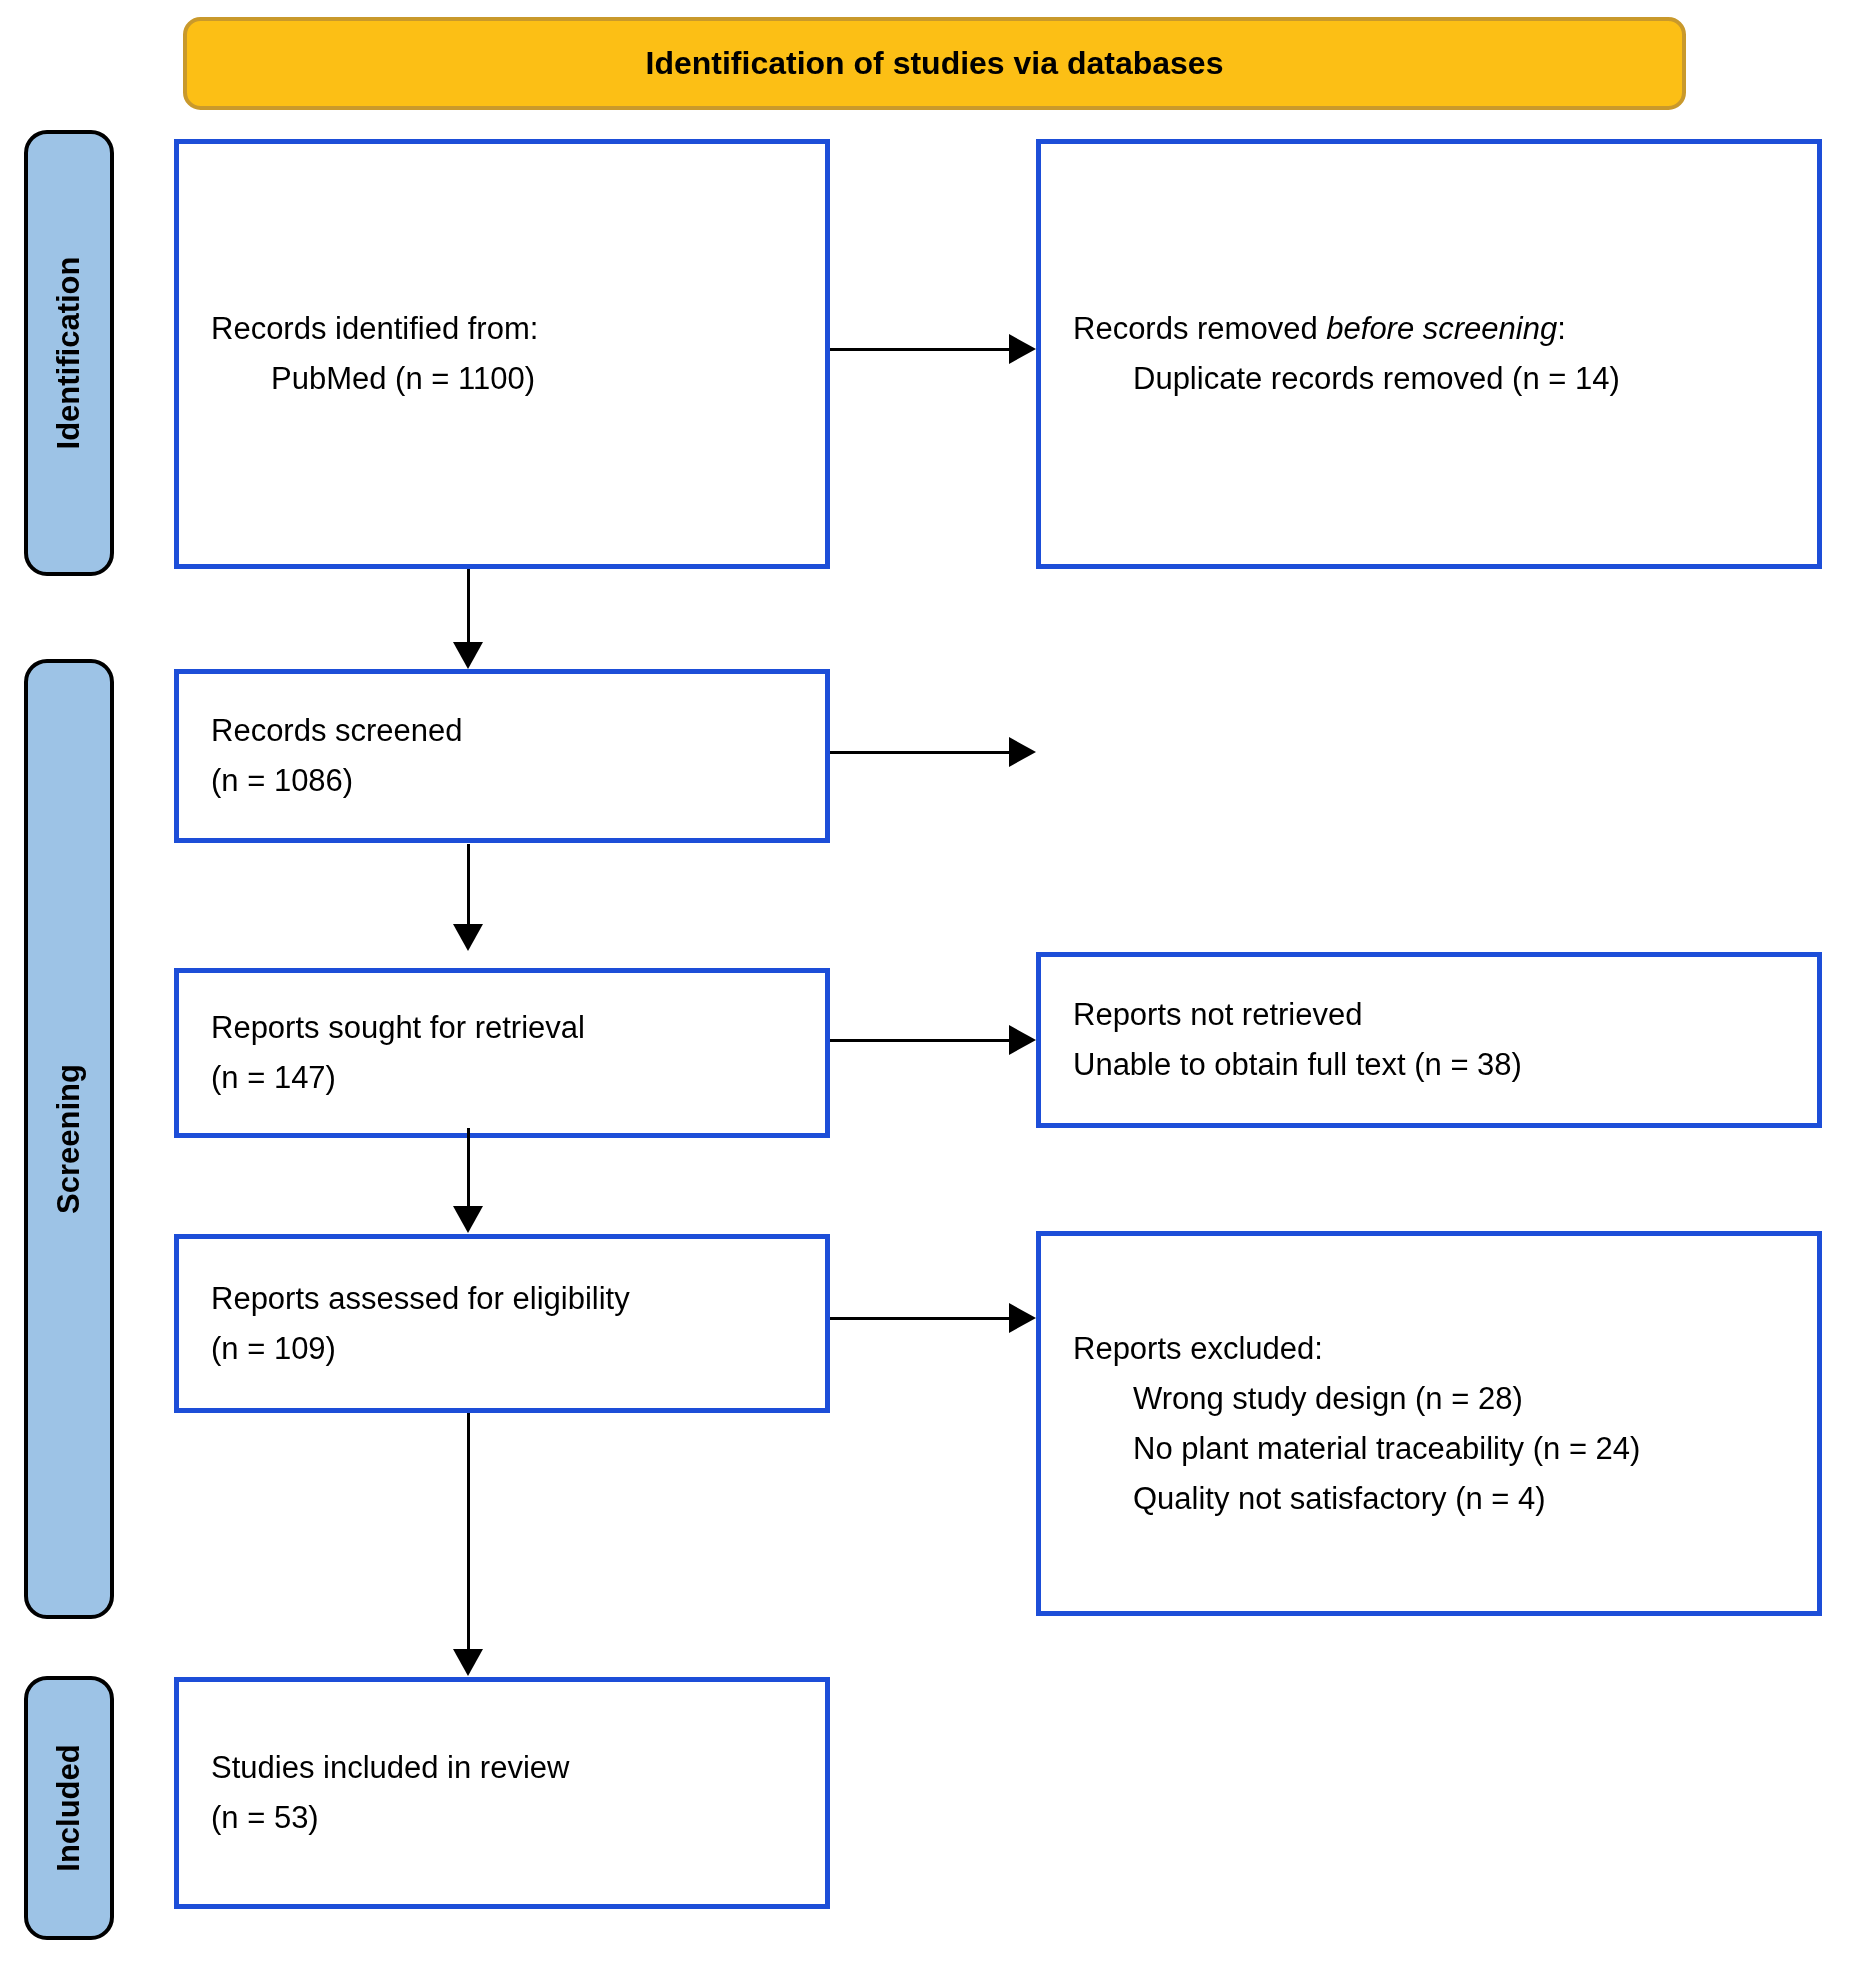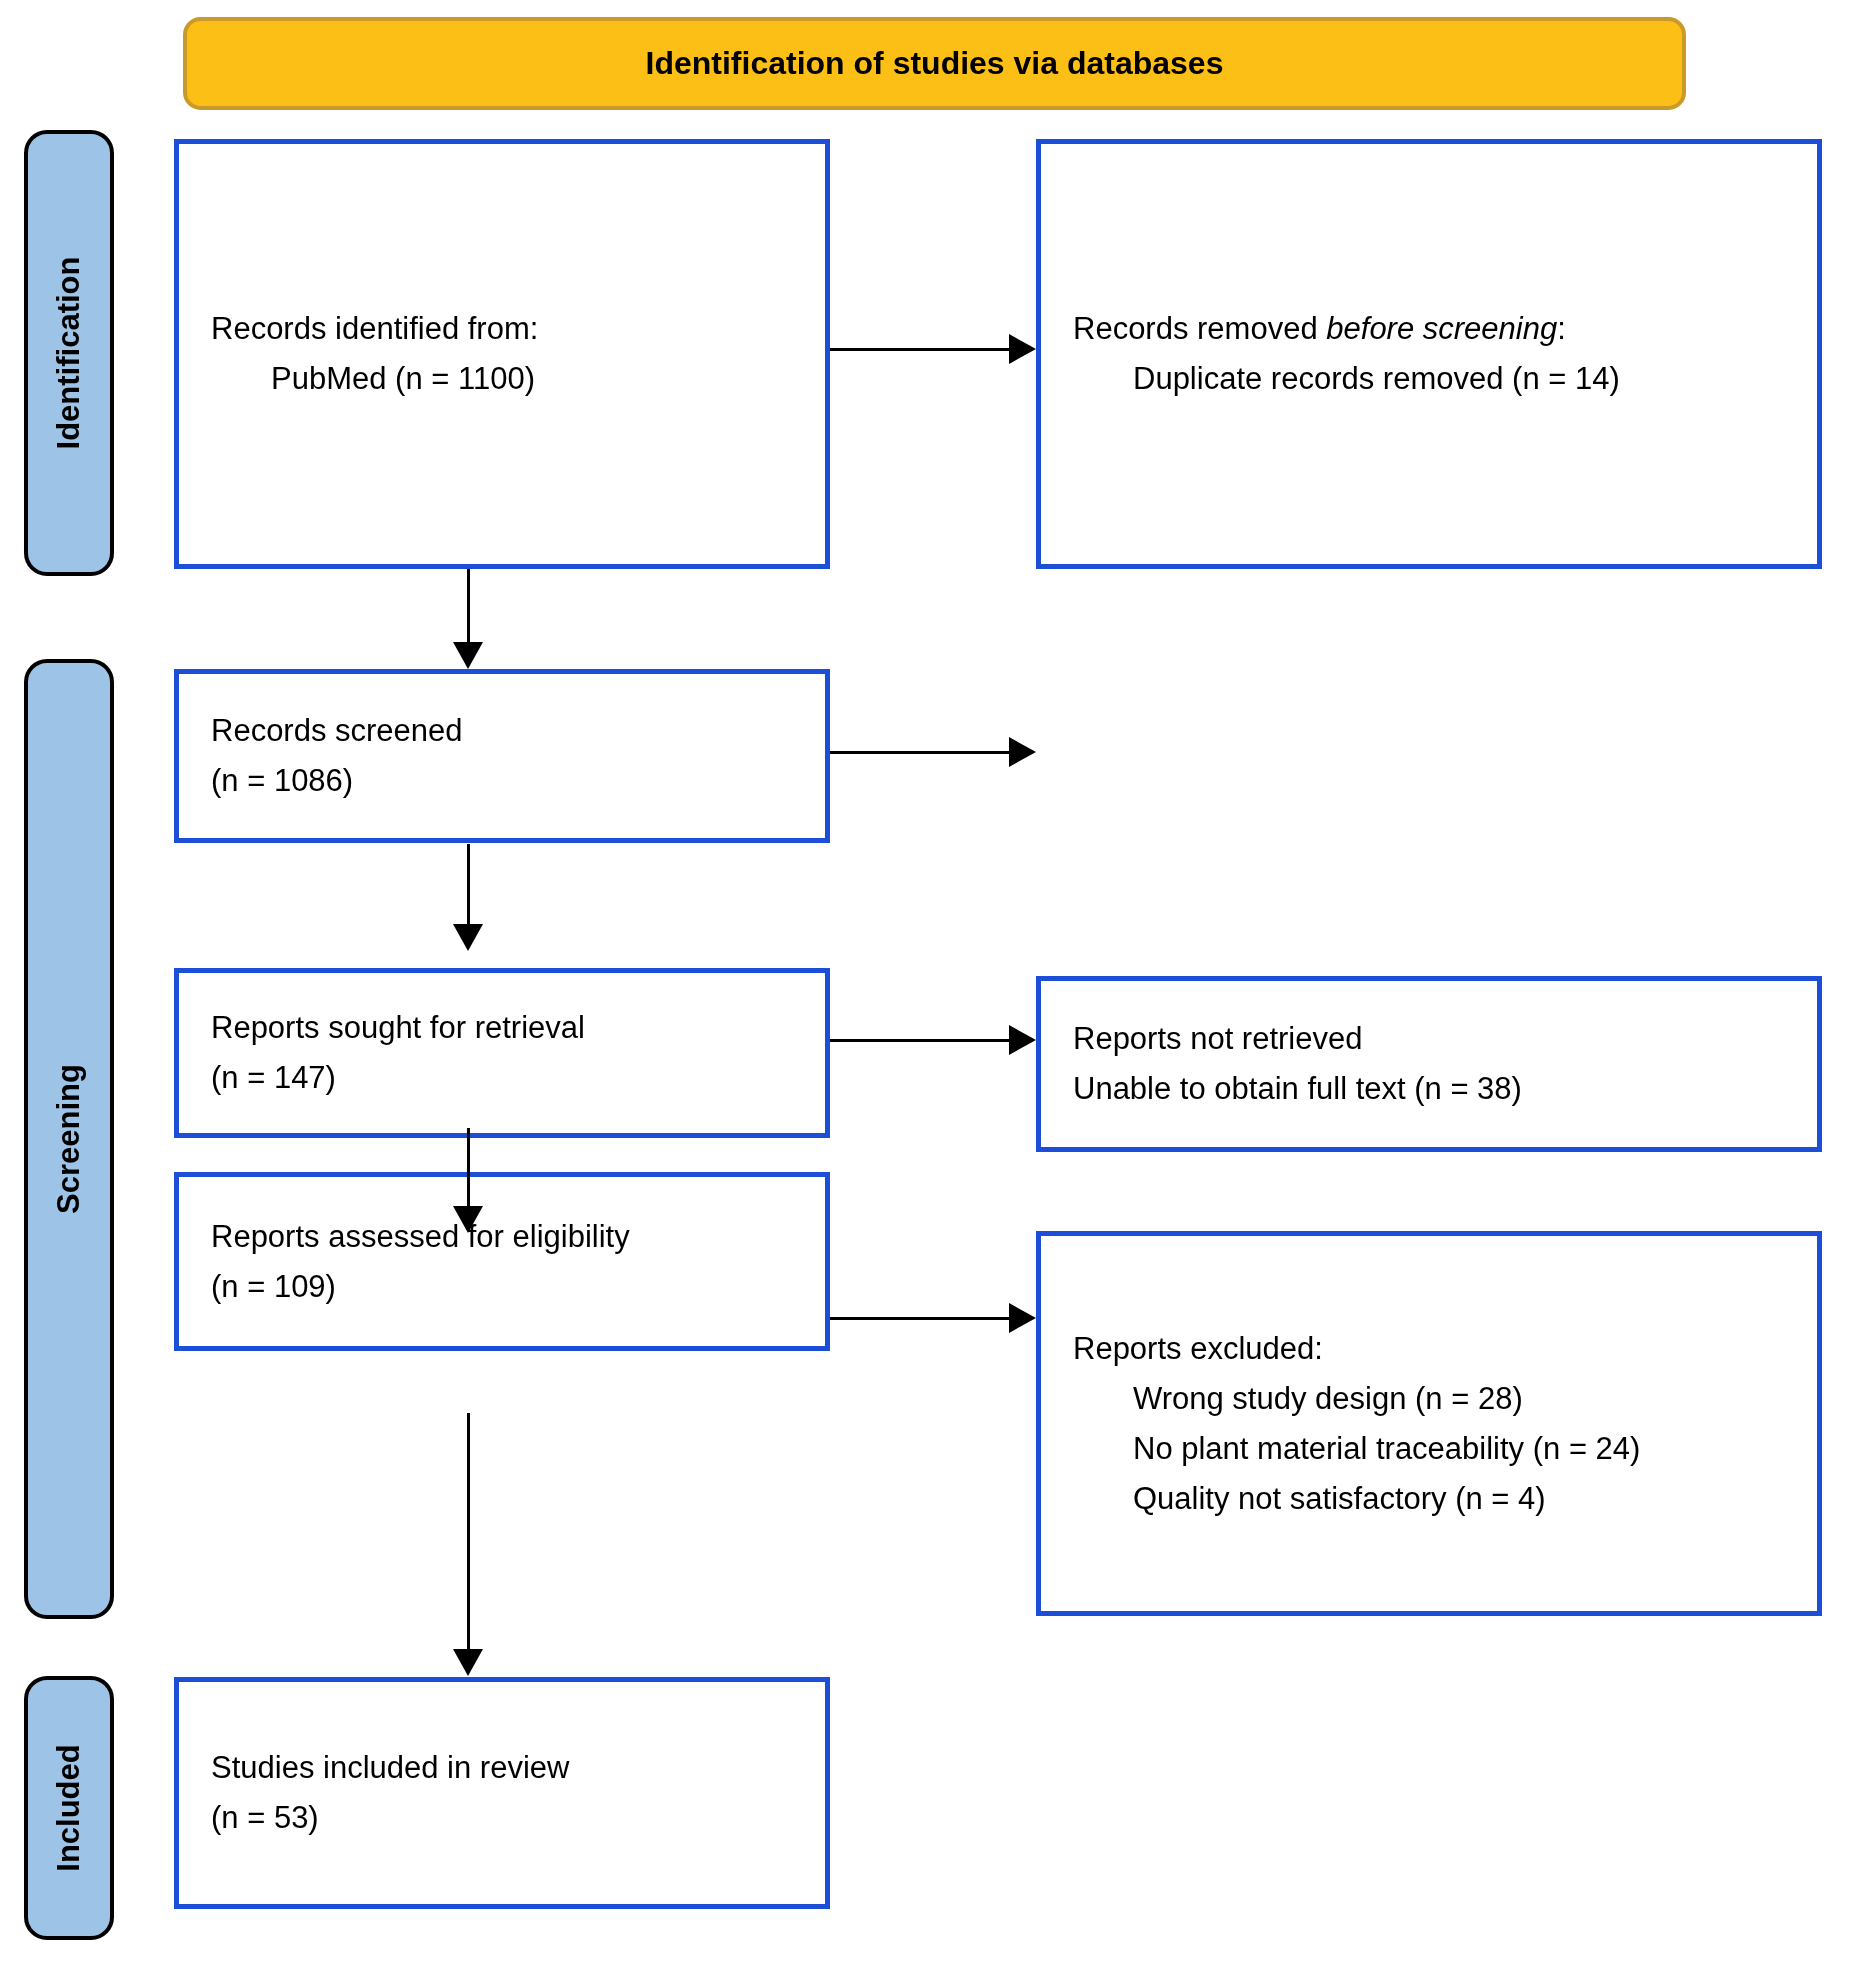--- a/index.html
+++ b/index.html
@@ -67,25 +67,25 @@
     justify-content: center;
     padding: 6.8px 20px 6.8px 32px;
     font-size: 31px;
     line-height: 50px;
   }
   .box-l { left: 174px; width: 656px; }
   .box-r { left: 1036px; width: 786px; }
   .box-l1 { top: 139px;  height: 430px; }
   .box-l2 { top: 669px;  height: 174px; }
   .box-l3 { top: 968px; height: 170px; }
-  .box-l4 { top: 1172px; height: 179px; }
+  .box-l4 { top: 1234px; height: 179px; }
   .box-l5 { top: 1677px; height: 232px; justify-content: flex-start; padding-top: 61px; }
   .box-r1 { top: 139px;  height: 430px; }
   .box-r2 { top: 669px;  height: 174px; }
-  .box-r3 { top: 952px; height: 176px; margin-top: 24px; }
+  .box-r3 { top: 952px; height: 176px; }
   .box-r4 { top: 1231px; height: 385px; }
   .line { white-space: nowrap; }
   .indent { padding-left: 60px; }
   .it { font-style: italic; }
 
   .hline {
     position: absolute;
     height: 3.4px;
     background: #000000;
   }

